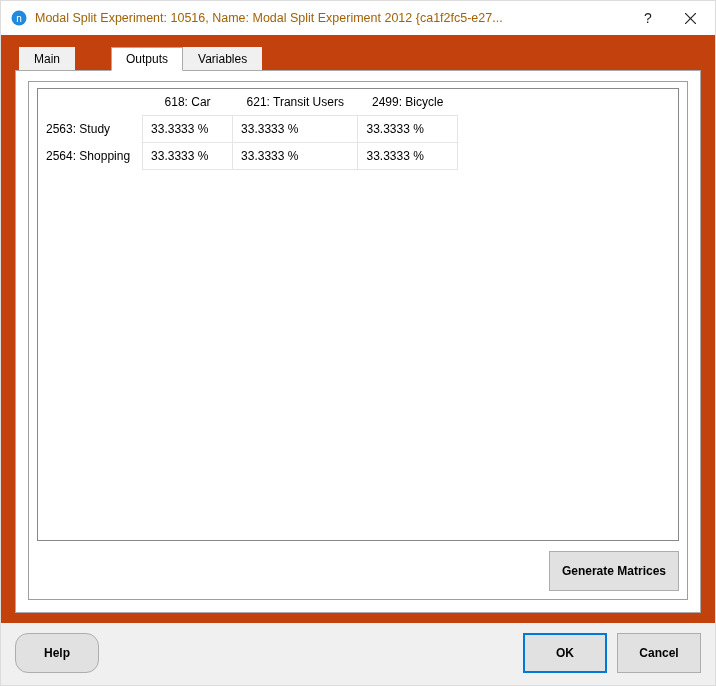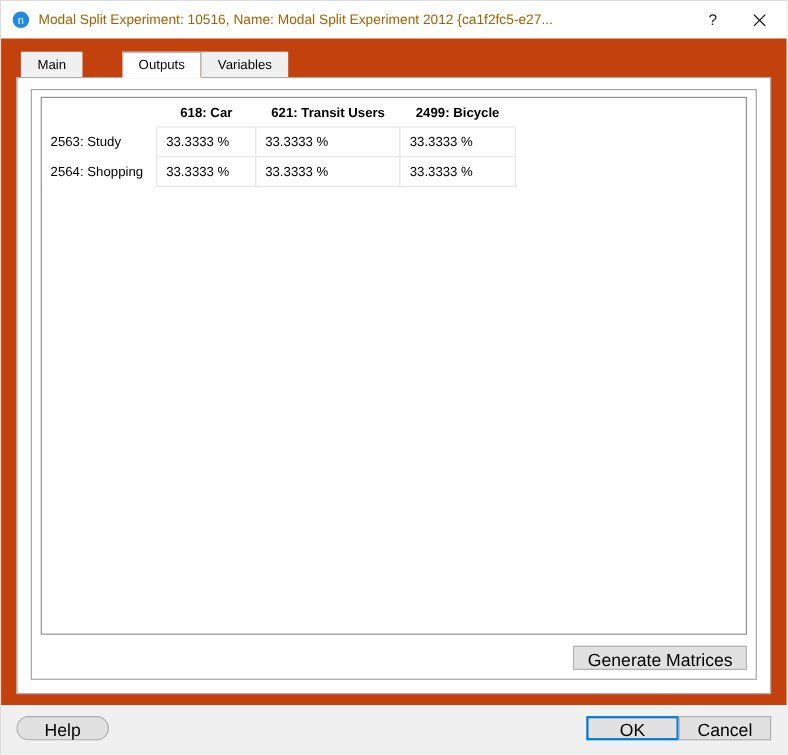--- a/index.html
+++ b/index.html
@@ -116,61 +116,62 @@
   table.grid th.rowhdr {
     background: #fff;
     border: none;
     text-align: left;
     font-weight: normal;
     padding-right: 12px;
   }
   table.grid tr.headrow th {
     border: none;
     text-align: center;
-    font-weight: bold;
+    font-weight: normal;
     padding: 6px 14px;
   }
   table.grid tr.headrow th.cell {
     border-bottom: 1px solid #e5e5e5;
   }
   table.grid td.cell {
     min-width: 90px;
   }
   table.grid td.cell.focused {
     outline: 1px dotted #222;
     outline-offset: -2px;
   }
   
   .gen-row {
     display: flex; justify-content: flex-end;
     padding: 6px 8px 8px 8px;
   }
   .btn {
     font-family: inherit;
-    font-size: 16px;
+    font-size: 12px;
     padding: 4px 12px;
     min-width: 80px;
-    height: 22px;
+    height: 40px;
     background: #e1e1e1;
     border: 1px solid #adadad;
     cursor: default;
     color: #000;
+    font-weight: bold;
   }
   .btn.primary {
     border: 2px solid #0078d7;
     padding: 3px 12px;
   }
   
   .footer {
     display: flex; align-items: center;
     padding: 10px 14px 12px 14px;
     background: #f0f0f0;
   }
   .footer .spacer { flex: 1; }
-  .footer .btn { min-width: 84px; margin-left: 0; }
+  .footer .btn { min-width: 84px; margin-left: 10px; }
   .footer .btn.help-btn { margin-left: 0; border-radius: 13px; }
 </style>
 </head>
 <body>
 
 <div class="window">
 
   <div class="titlebar">
     <span class="app-icon">
       <svg viewBox="0 0 16 16" width="16" height="16">

